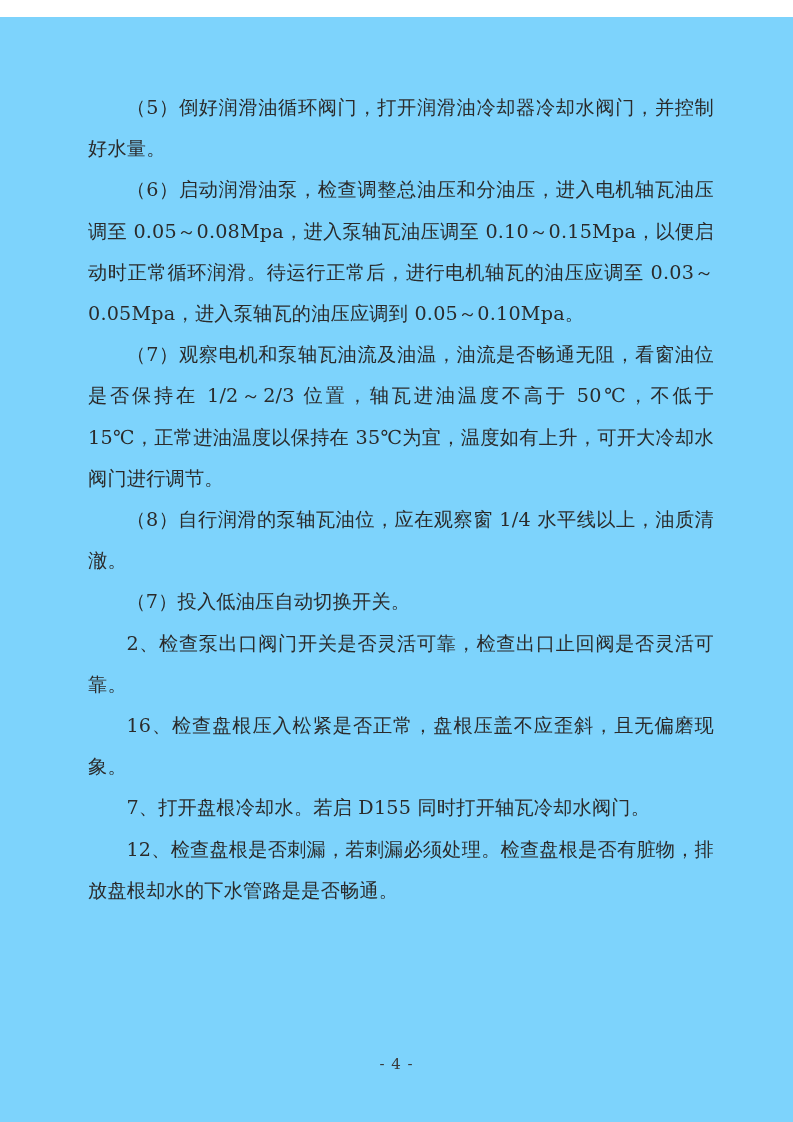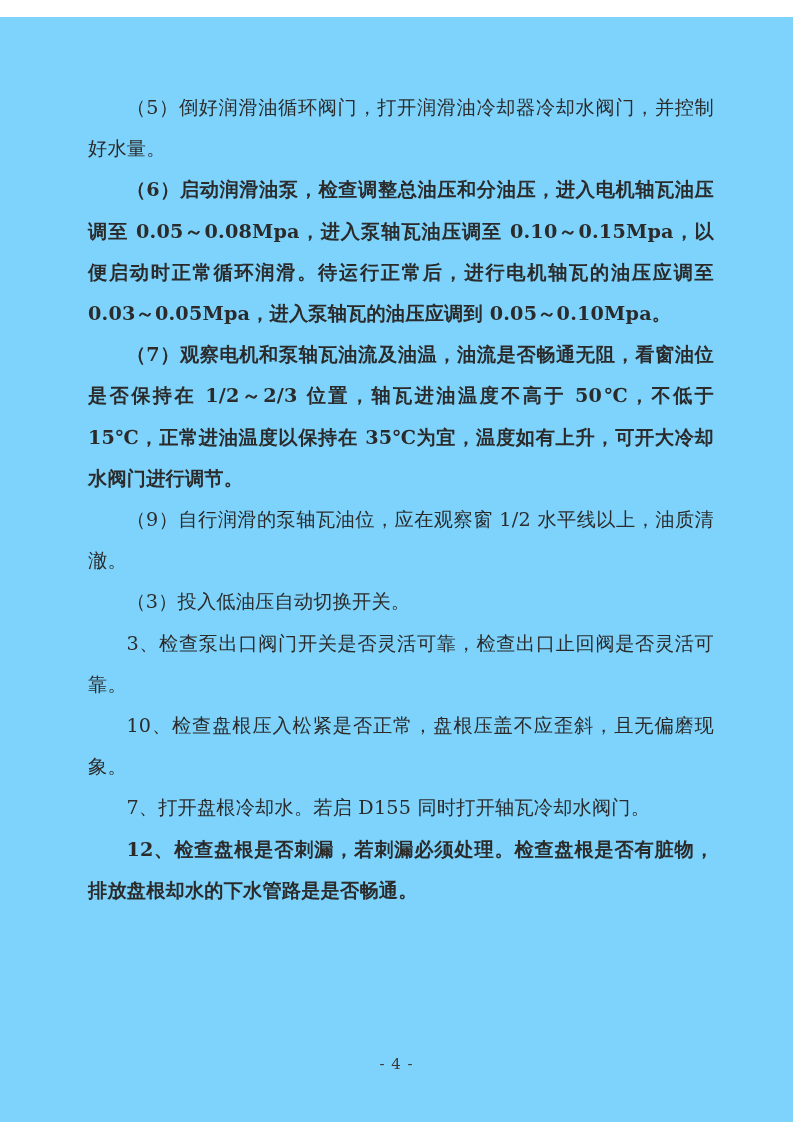--- a/index.html
+++ b/index.html
@@ -35,21 +35,20 @@
     text-align: justify;
     text-justify: inter-ideograph;
     text-indent: 2em;
     letter-spacing: 0.2px;
     font-family: "DejaVu Serif", "Liberation Serif", serif;
     -webkit-font-smoothing: antialiased;
   }
   
   p.para.wrap {
     text-align: justify;
-    font-weight: bold;
   }
   .page-number {
     position: absolute;
     left: 0;
     right: 0;
     top: 1038px;
     text-align: center;
     font-size: 15px;
     color: #3a3a3a;
     font-family: "DejaVu Serif", "Liberation Serif", serif;
@@ -62,29 +61,29 @@
 <div class="page">
 
   <div class="text-column">
 
     <p class="para">（5）倒好润滑油循环阀门，打开润滑油冷却器冷却水阀门，并控制好水量。</p>
 
     <p class="para wrap">（6）启动润滑油泵，检查调整总油压和分油压，进入电机轴瓦油压调至 0.05～0.08Mpa，进入泵轴瓦油压调至 0.10～0.15Mpa，以便启动时正常循环润滑。待运行正常后，进行电机轴瓦的油压应调至 0.03～0.05Mpa，进入泵轴瓦的油压应调到 0.05～0.10Mpa。</p>
 
     <p class="para wrap">（7）观察电机和泵轴瓦油流及油温，油流是否畅通无阻，看窗油位是否保持在 1/2～2/3 位置，轴瓦进油温度不高于 50℃，不低于 15℃，正常进油温度以保持在 35℃为宜，温度如有上升，可开大冷却水阀门进行调节。</p>
 
-    <p class="para">（9）自行润滑的泵轴瓦油位，应在观察窗 1/2 水平线以上，油质清澈。</p>
+    <p class="para">（8）自行润滑的泵轴瓦油位，应在观察窗 1/4 水平线以上，油质清澈。</p>
 
-    <p class="para">（3）投入低油压自动切换开关。</p>
+    <p class="para">（7）投入低油压自动切换开关。</p>
 
 
-    <p class="para">3、检查泵出口阀门开关是否灵活可靠，检查出口止回阀是否灵活可靠。</p>
+    <p class="para">2、检查泵出口阀门开关是否灵活可靠，检查出口止回阀是否灵活可靠。</p>
 
 
-    <p class="para">10、检查盘根压入松紧是否正常，盘根压盖不应歪斜，且无偏磨现象。</p>
+    <p class="para">16、检查盘根压入松紧是否正常，盘根压盖不应歪斜，且无偏磨现象。</p>
 
     <p class="para">7、打开盘根冷却水。若启 D155 同时打开轴瓦冷却水阀门。</p>
 
     <p class="para wrap">12、检查盘根是否刺漏，若刺漏必须处理。检查盘根是否有脏物，排放盘根却水的下水管路是是否畅通。</p>
 
   </div>
 
   <div class="page-number">- 4 -</div>
 
 </div>

